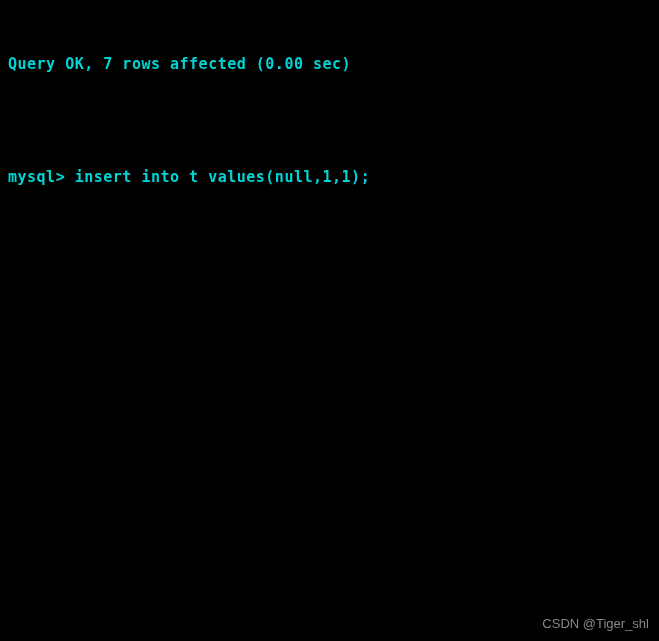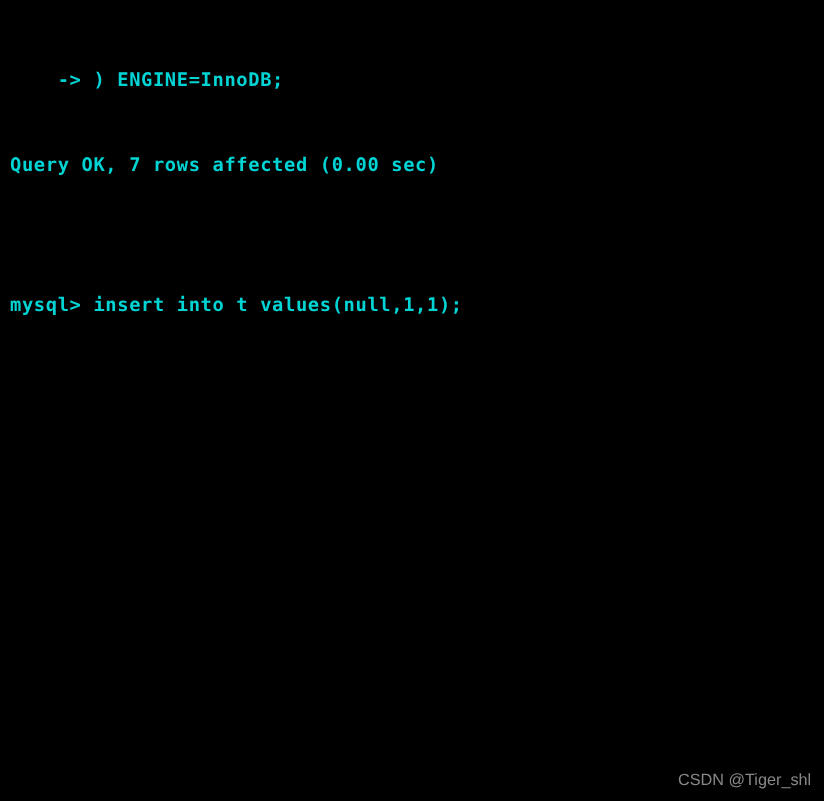--- a/index.html
+++ b/index.html
@@ -28,21 +28,20 @@
       font-size: 13px;
       font-family: sans-serif;
       letter-spacing: 0;
       font-weight: normal;
     }
   </style>
 </head>
 <body>
 
 <div class="terminal">
-  <div>    -&gt; ) ENGINE=InnoDB;</div>
   <div>Query OK, 7 rows affected (0.00 sec)</div>
   <div></div>
   <div>mysql&gt; insert into t values(null,1,1);</div>
   
   <div></div>
   
   
   
   
   <div></div>

